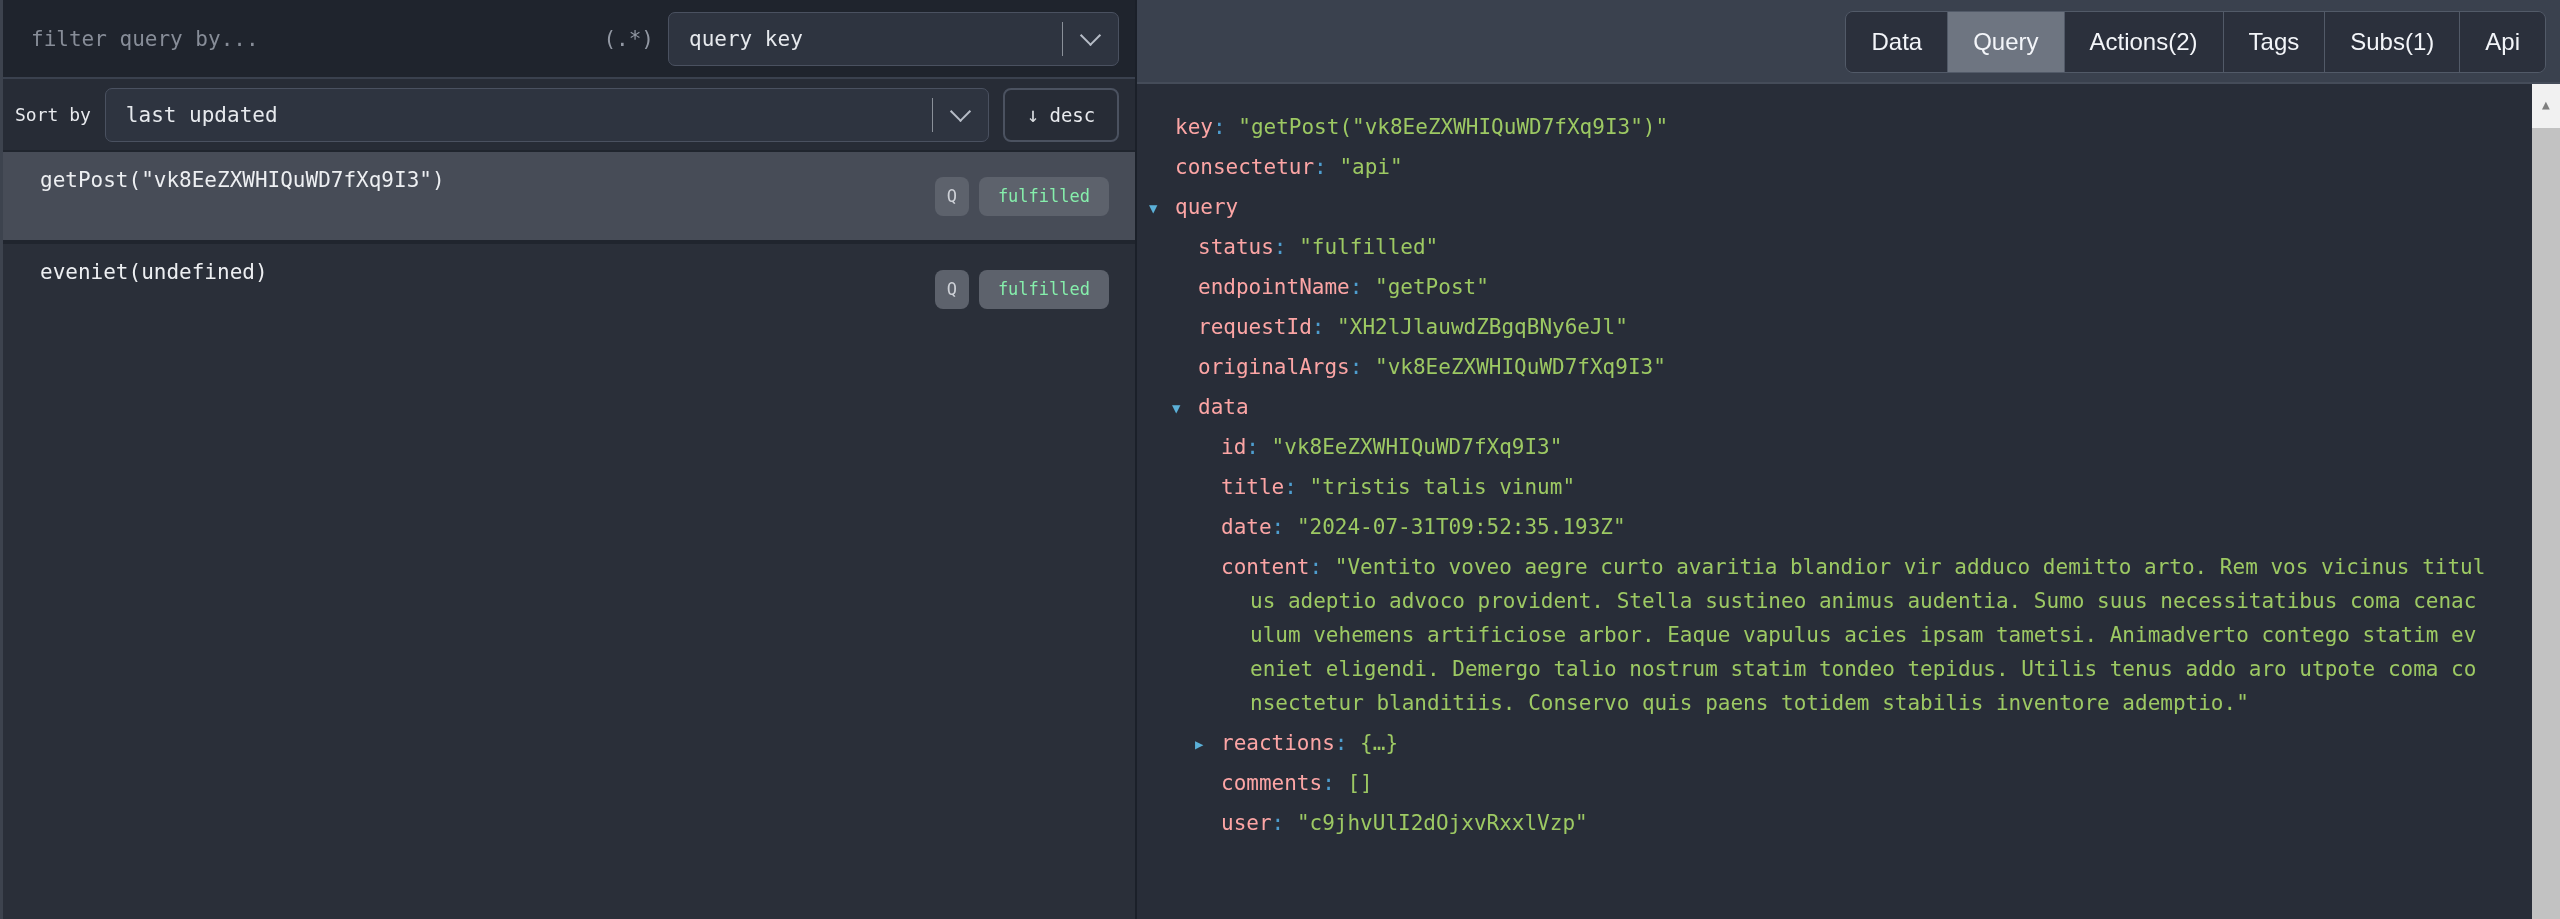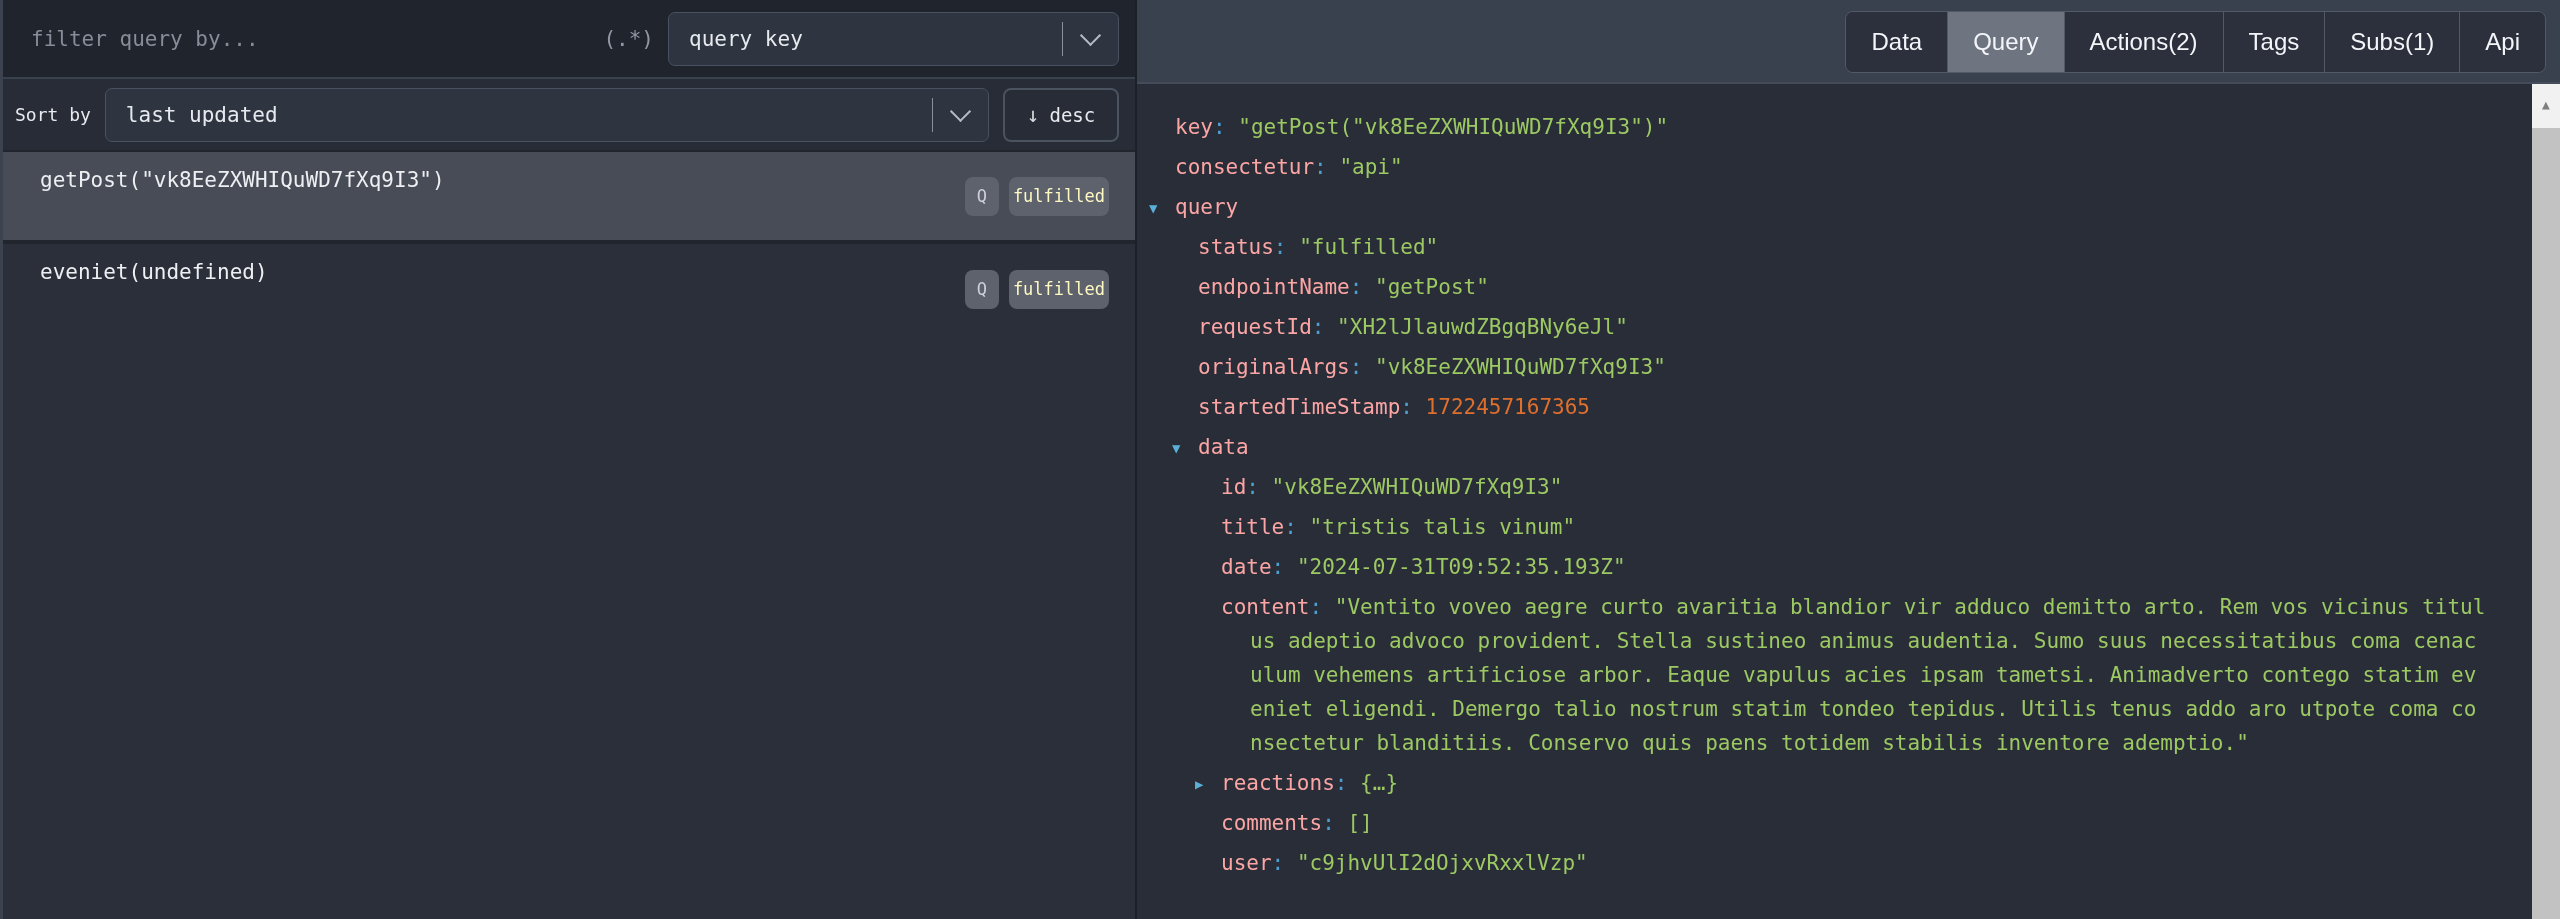--- a/index.html
+++ b/index.html
@@ -41,21 +41,21 @@
   .query-list { flex:1; background:#2a2f39; overflow:hidden; }
   .query-row { position:relative; height:92px; padding:16px 26px 0 37px;
                border-top:2px solid #20252e; cursor:pointer; }
   .query-row.selected { background:#474c57; border-bottom:2px solid #20252e; }
   .query-label { color:#edeff2; font-size:21px; white-space:nowrap; }
   .badges { position:absolute; right:26px; top:0; bottom:0;
             display:flex; align-items:center; gap:10px; }
   .badge { background:#5d626c; color:#ced1d7; border-radius:8px; font-size:17px;
            display:flex; align-items:center; justify-content:center; height:39px; }
   .badge.q { width:34px; }
-  .badge.status { padding:0 4px; color:#fef9c3; }
+  .badge.status { padding:0 19px; color:#86efac; }
 
   
   .right { flex:1; display:flex; flex-direction:column; background:#282d38; min-width:0; }
   .tab-strip { height:84px; flex:0 0 84px; background:#3a414e;
                border-bottom:2px solid #454c59; display:flex; justify-content:flex-end; }
   .tab-group { display:flex; margin:11px 14px 0 0; height:62px;
                border:1px solid #525a68; border-radius:8px; overflow:hidden; }
   .tab { border:none; background:#2b303c; color:#f3f5f9; padding:0 25px; cursor:pointer;
          font:24px "Liberation Sans","DejaVu Sans",sans-serif; white-space:nowrap; }
   .tab + .tab { border-left:1px solid #525a68; }
@@ -177,24 +177,20 @@
         <div class="trow lvl1">
           <span class="tkey">requestId</span><span class="tcolon">:</span>
           <span class="tval str">"XH2lJlauwdZBgqBNy6eJl"</span>
         </div>
 
         <div class="trow lvl1">
           <span class="tkey">originalArgs</span><span class="tcolon">:</span>
           <span class="tval str">"vk8EeZXWHIQuWD7fXq9I3"</span>
         </div>
 
-        <div class="trow lvl1">
-          <span class="tkey">startedTimeStamp</span><span class="tcolon">:</span>
-          <span class="tval num">1722457167365</span>
-        </div>
 
         <div class="trow lvl1">
           <span class="arrow">▼</span>
           <span class="tkey">data</span>
         </div>
 
         <div class="trow lvl2">
           <span class="tkey">id</span><span class="tcolon">:</span>
           <span class="tval str">"vk8EeZXWHIQuWD7fXq9I3"</span>
         </div>

